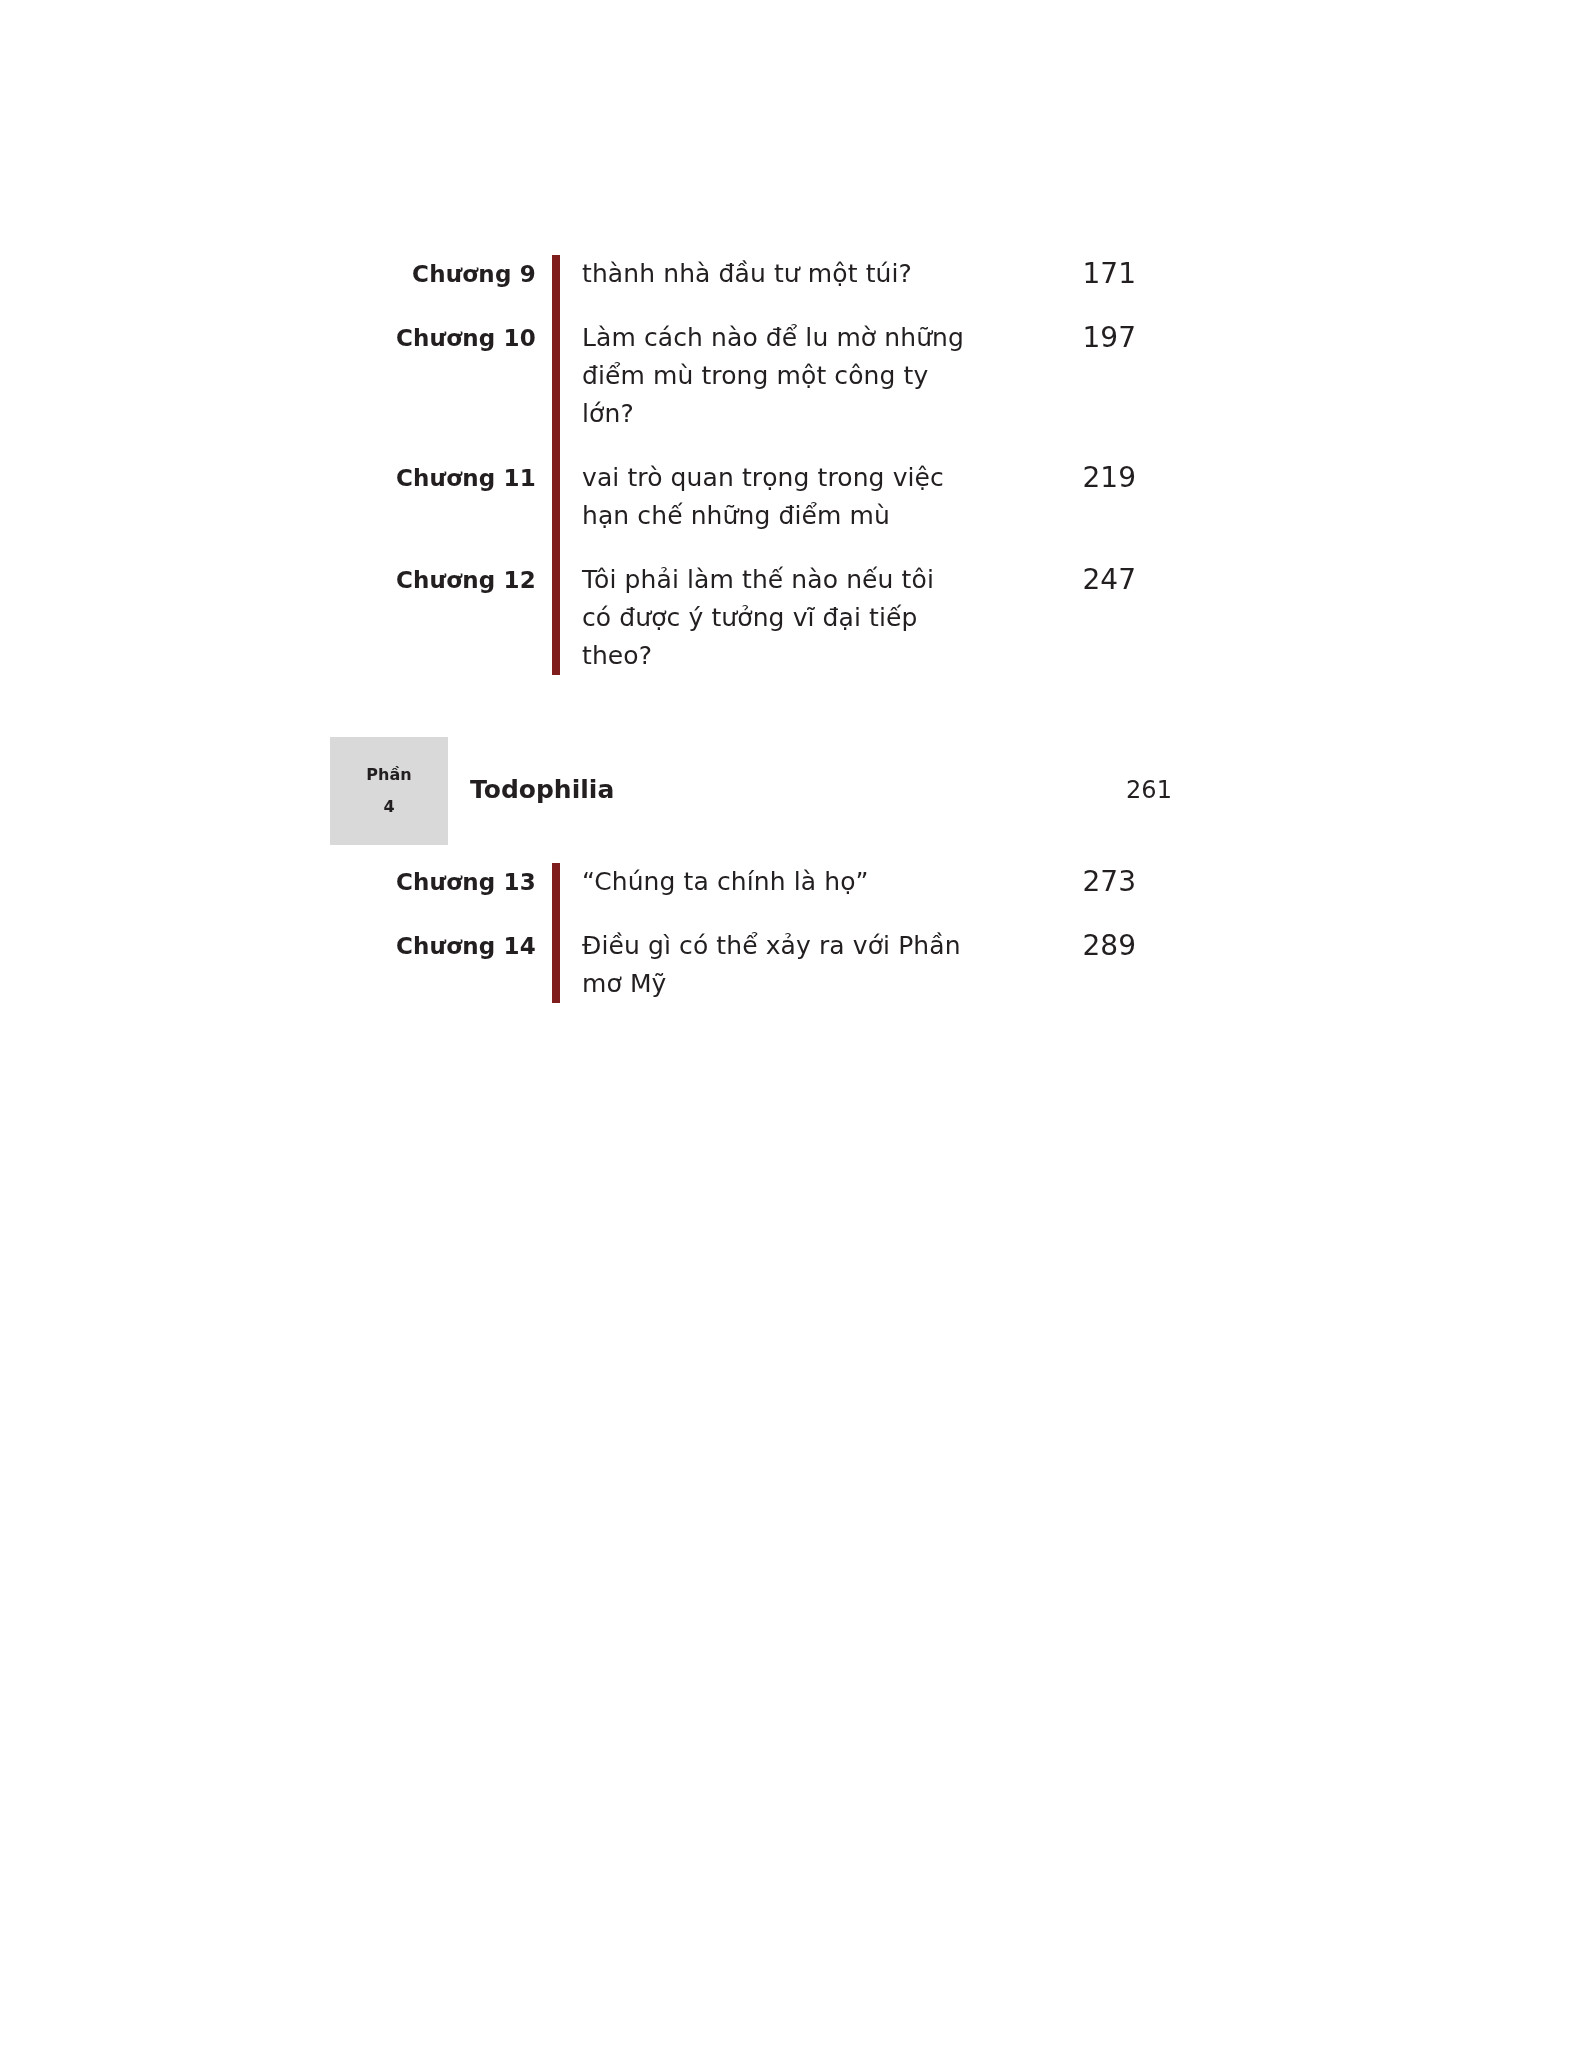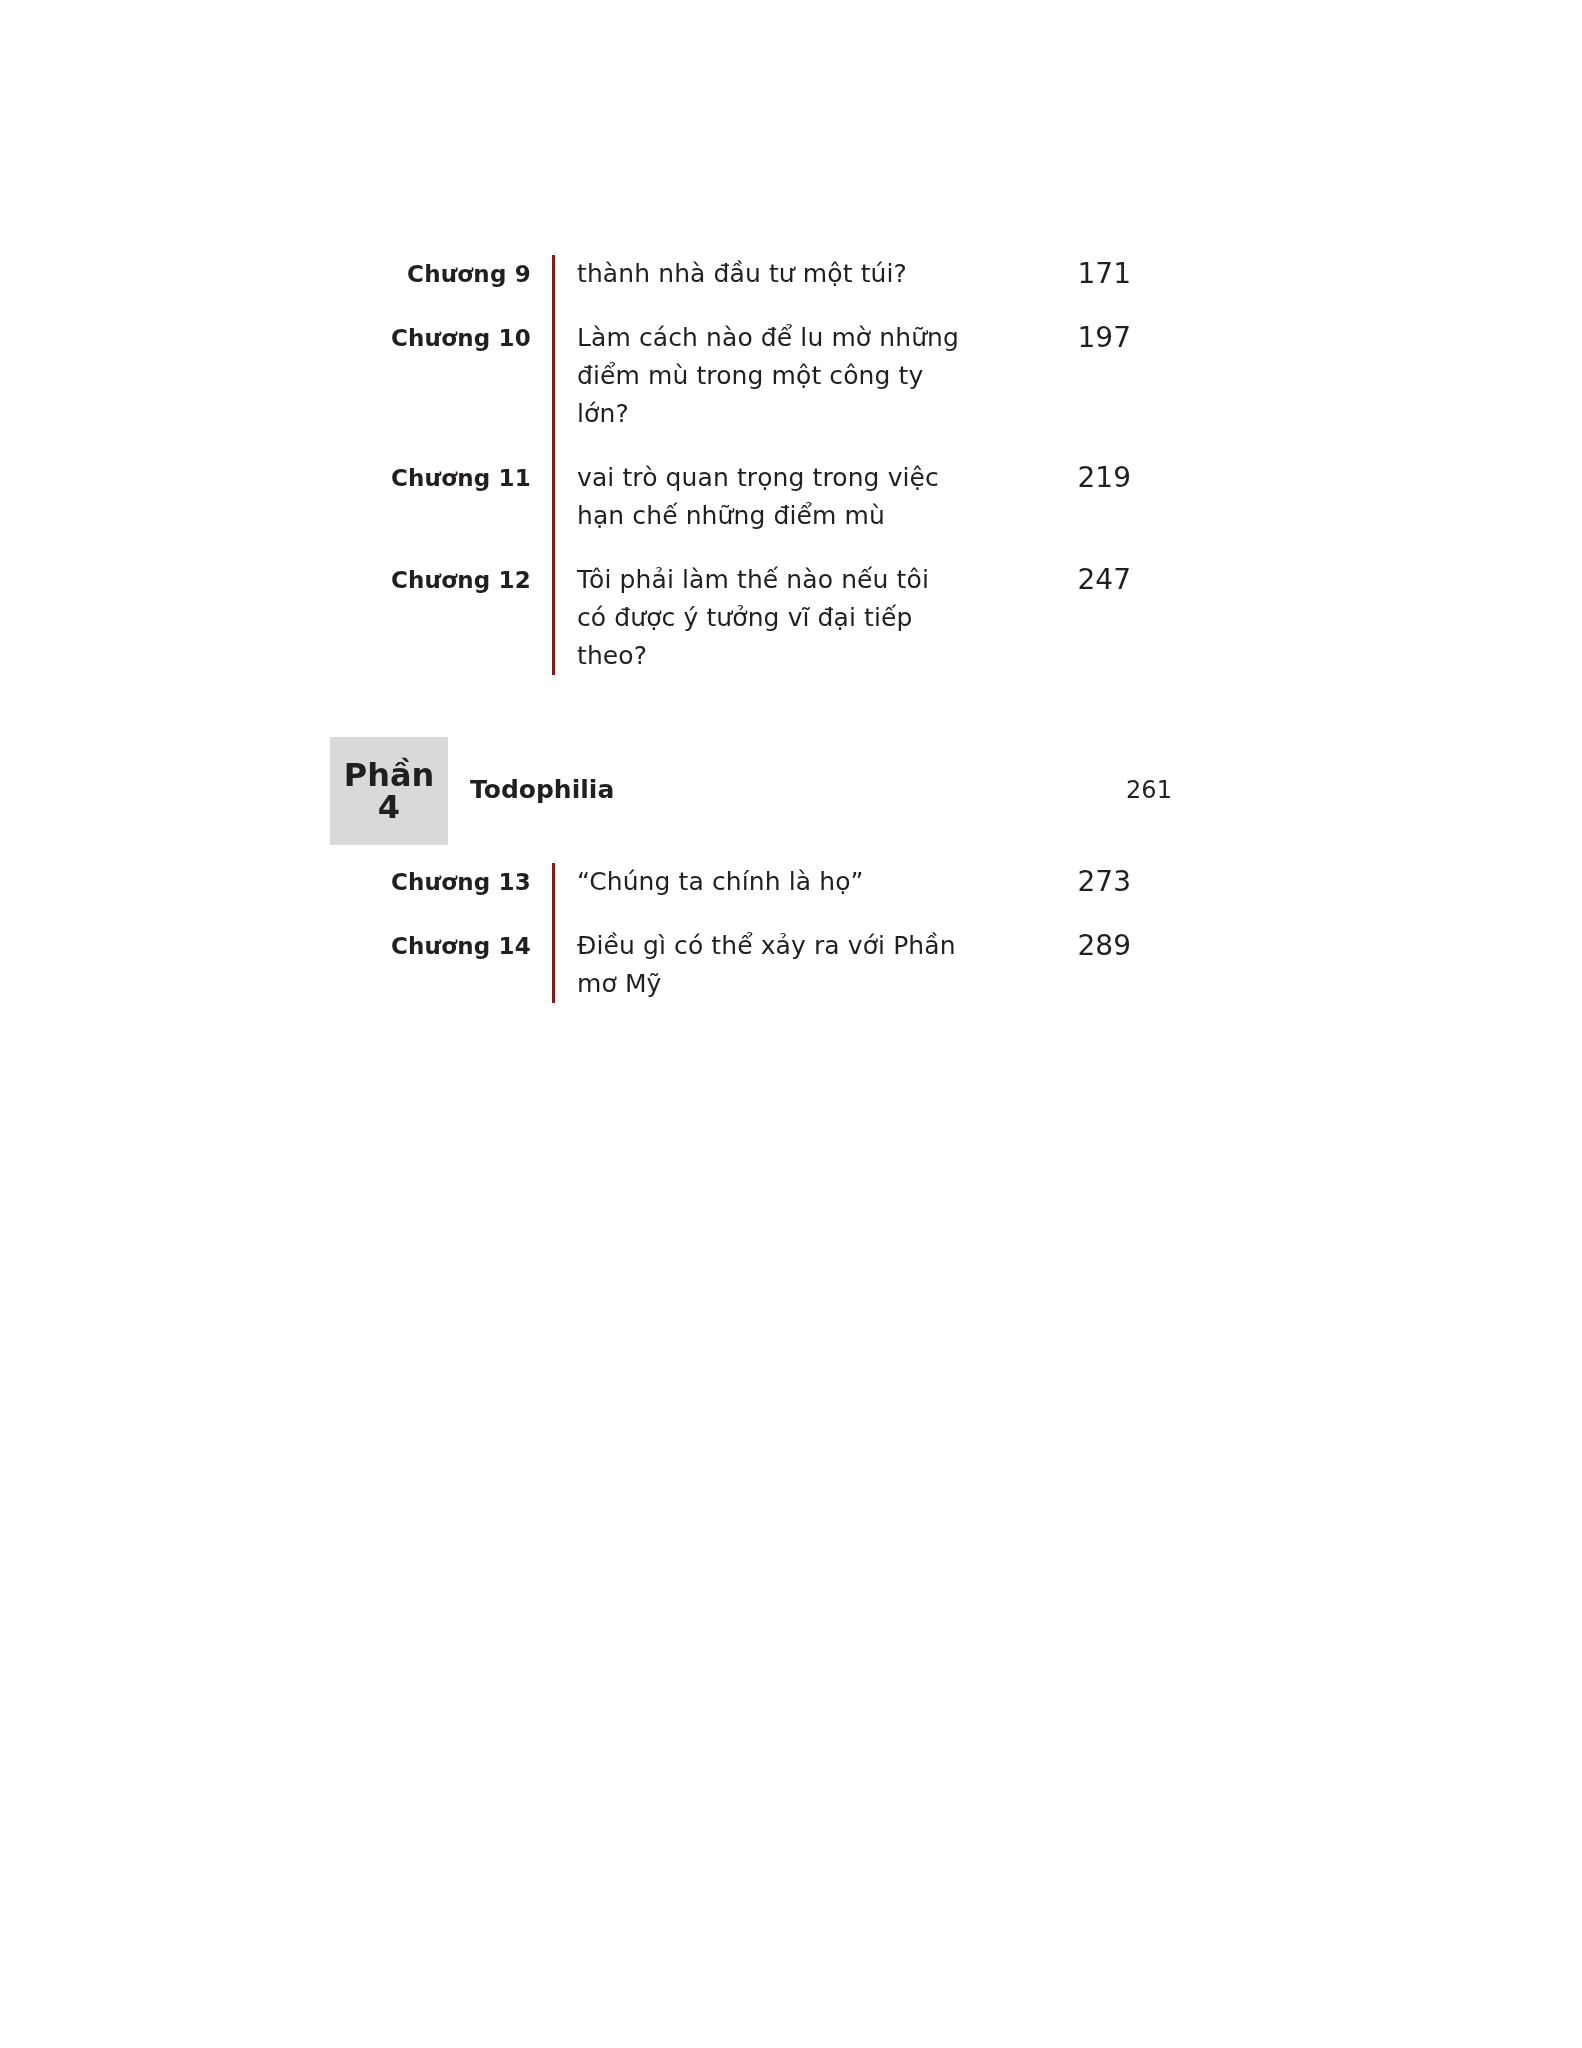--- a/index.html
+++ b/index.html
@@ -28,21 +28,21 @@
   .toc {
     position: absolute;
     left: 330px;
     top: 255px;
     width: 900px;
   }
 
   
   .chapter-group {
     position: relative;
-    border-left: 3px solid #7f1d1d;
+    border-left: 8px solid #7f1d1d;
     margin-left: 222px;   
     padding-left: 0;
   }
 
   .chapter-row {
     display: flex;
     align-items: flex-start;
     margin-bottom: 26px;
   }
   .chapter-row:last-child { margin-bottom: 0; }
@@ -91,21 +91,21 @@
     left: 0;
     top: 0;
     width: 118px;
     height: 108px;
     background: #d9d9d9;
     display: flex;
     flex-direction: column;
     align-items: center;
     justify-content: center;
     font-weight: bold;
-    font-size: 32px;
+    font-size: 16px;
     line-height: 32px;
     color: #231f20;
   }
   .part-badge .part-word { display: block; }
   .part-badge .part-num { display: block; }
 
   .part-title {
     position: absolute;
     left: 140px;
     top: 36px;

